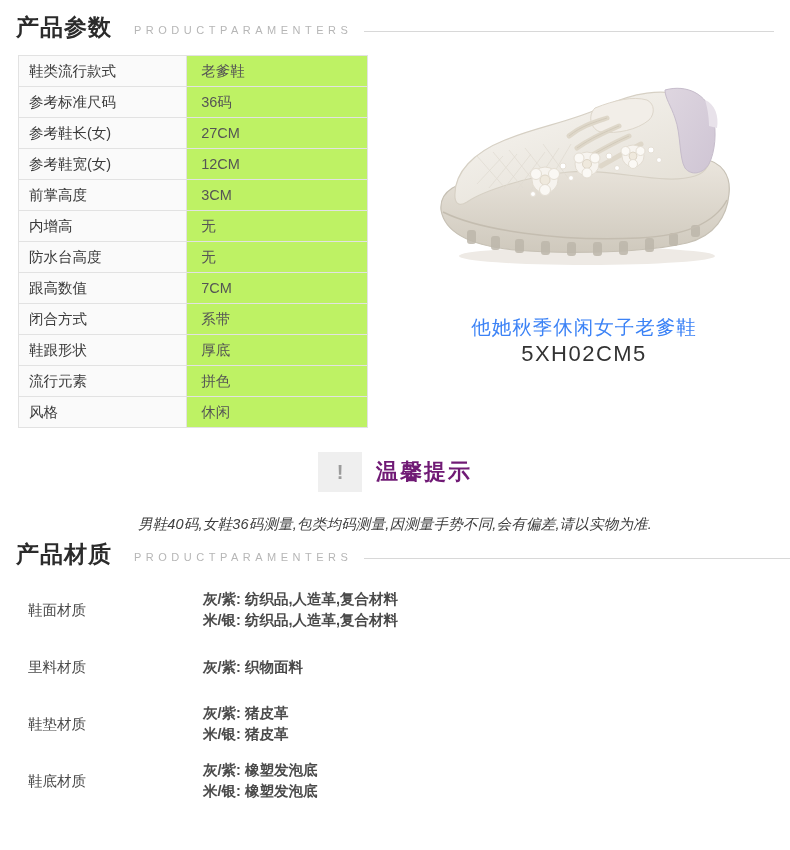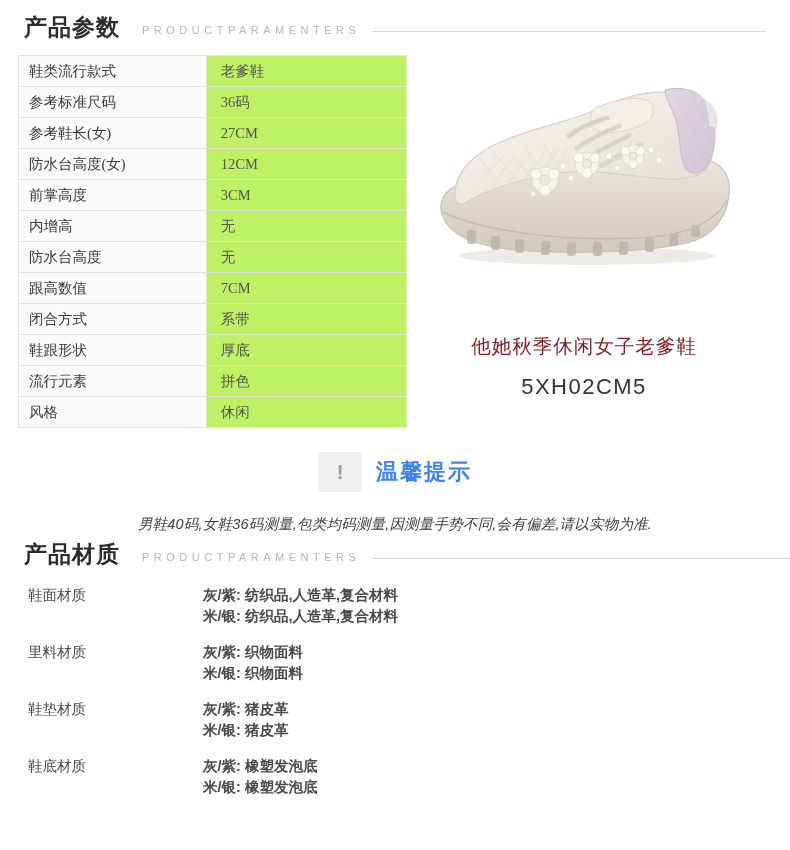--- a/index.html
+++ b/index.html
@@ -13,21 +13,21 @@
     font-family: "Liberation Sans", sans-serif;
     color: #333;
     position: relative;
     overflow: hidden;
   }
 
   
   .section-head {
     display: flex;
     align-items: flex-end;
-    padding: 0 24px;
+    padding: 0 16px;
     position: relative;
   }
   .section-head .cn {
     font-size: 23px;
     font-weight: bold;
     color: #2b2b2b;
     letter-spacing: 1px;
     line-height: 1;
   }
   .section-head .en {
@@ -49,22 +49,21 @@
 
   
   #params-block {
     position: absolute;
     top: 55px;
     left: 18px;
     width: 370px;
   }
   table.param-table {
     border-collapse: collapse;
-    width: 389px;
-    font-family: Liberation Serif, serif;
+    width: 350px;
   }
   table.param-table td {
     border: 1px solid #e2e2e2;
     height: 30px;
     font-size: 14.5px;
     color: #444;
     padding: 0 0 0 10px;
     vertical-align: middle;
   }
   table.param-table td.k {
@@ -92,29 +91,28 @@
     height: 250px;
     margin: 0 auto;
     position: relative;
   }
   .shoe-svg {
     display: block;
     margin: 0 auto;
   }
   .prod-name {
     font-size: 19.5px;
-    color: #7f1d1d;
+    color: #3b82f6;
     letter-spacing: 1px;
-    margin-top: 23px;
+    margin-top: 4px;
   }
   .prod-code {
     font-size: 22px;
     color: #333;
     letter-spacing: 1.5px;
-    margin-top: 14px;
   }
 
   
   #tips-block {
     position: absolute;
     top: 452px;
     left: 0;
     width: 790px;
     text-align: center;
   }
@@ -129,21 +127,21 @@
     background: #efefef;
     color: #9b9b9b;
     font-size: 20px;
     line-height: 40px;
     text-align: center;
     margin-right: 14px;
     font-weight: bold;
   }
   .tips-title {
     font-size: 22px;
-    color: #3b82f6;
+    color: #701a75;
     letter-spacing: 2px;
     font-weight: bold;
   }
   .tips-text {
     margin-top: 23px;
     font-size: 14.5px;
     color: #3c3c3c;
     letter-spacing: 0.2px;
     font-style: italic;
   }
@@ -156,21 +154,21 @@
     width: 790px;
   }
   #material-table {
     position: absolute;
     top: 578px;
     left: 18px;
     width: 754px;
   }
   .mat-row {
     display: flex;
-    align-items: flex-start;
+    align-items: center;
     min-height: 50px;
     padding-top: 7px;
   }
   .mat-key {
     width: 185px;
     font-size: 14.5px;
     color: #4a4a4a;
     padding-left: 10px;
     box-sizing: border-box;
     line-height: 21px;
@@ -204,21 +202,21 @@
       </tr>
       <tr>
         <td class="k">参考标准尺码</td>
         <td class="v">36码</td>
       </tr>
       <tr>
         <td class="k">参考鞋长(女)</td>
         <td class="v">27CM</td>
       </tr>
       <tr>
-        <td class="k">防水台高度(女)</td>
+        <td class="k">参考鞋宽(女)</td>
         <td class="v">12CM</td>
       </tr>
       <tr>
         <td class="k">前掌高度</td>
         <td class="v">3CM</td>
       </tr>
       <tr>
         <td class="k">内增高</td>
         <td class="v">无</td>
       </tr>
@@ -386,21 +384,20 @@
     <div class="mat-key">鞋面材质</div>
     <div class="mat-vals">
       <div>灰/紫: 纺织品,人造革,复合材料</div>
       <div>米/银: 纺织品,人造革,复合材料</div>
     </div>
   </div>
   <div class="mat-row">
     <div class="mat-key">里料材质</div>
     <div class="mat-vals">
       <div>灰/紫: 织物面料</div>
-      <div>米/银: 织物面料</div>
     </div>
   </div>
   <div class="mat-row">
     <div class="mat-key">鞋垫材质</div>
     <div class="mat-vals">
       <div>灰/紫: 猪皮革</div>
       <div>米/银: 猪皮革</div>
     </div>
   </div>
   <div class="mat-row">

